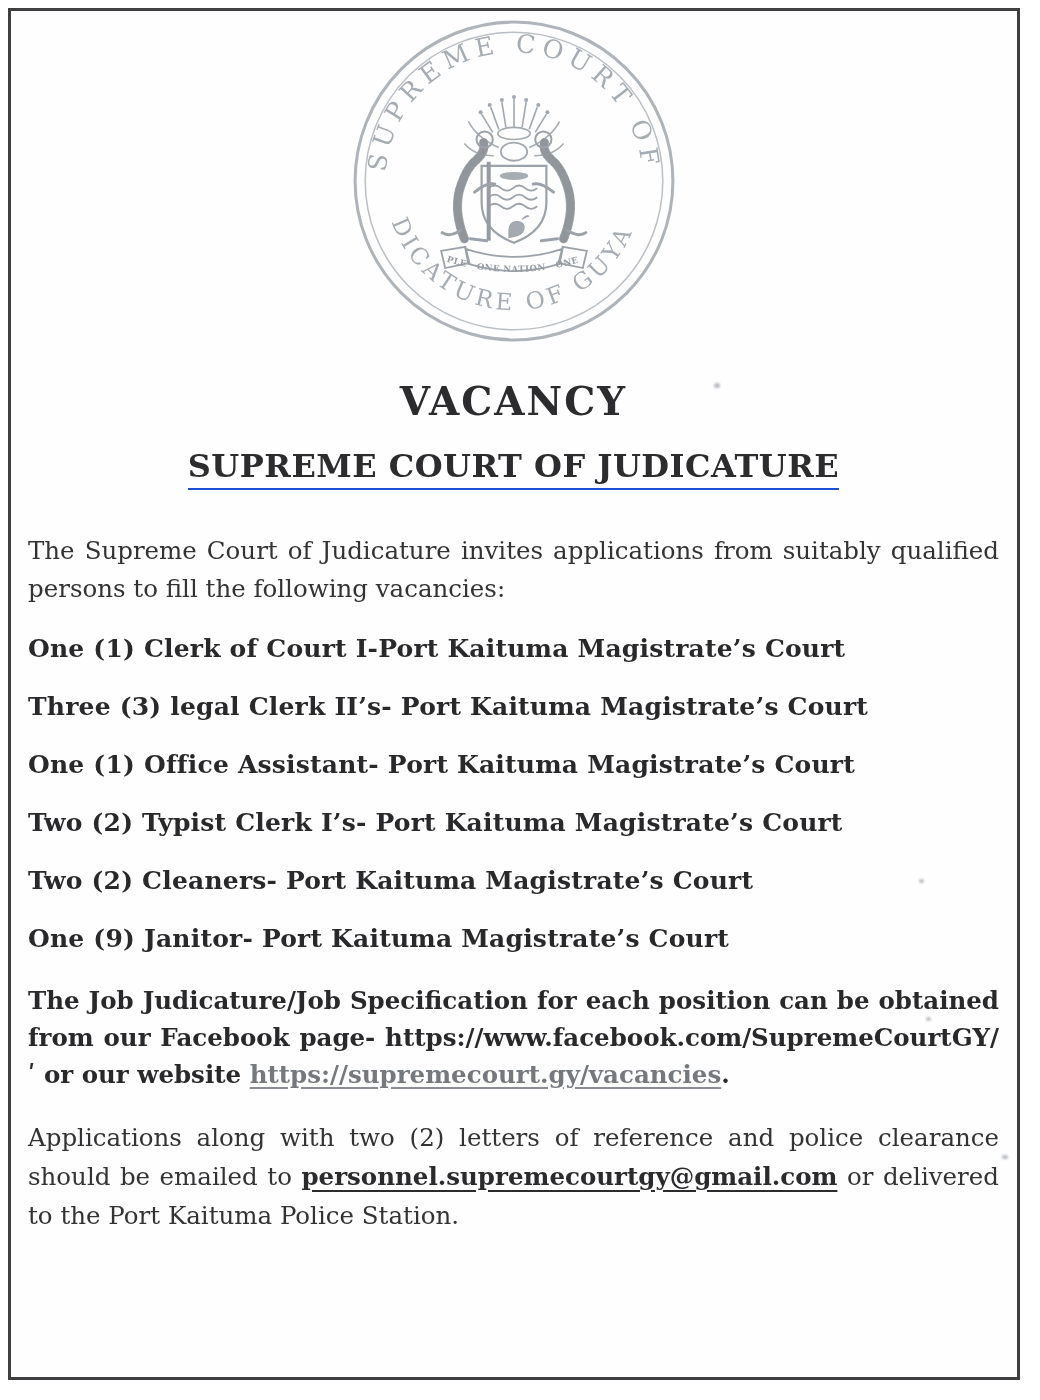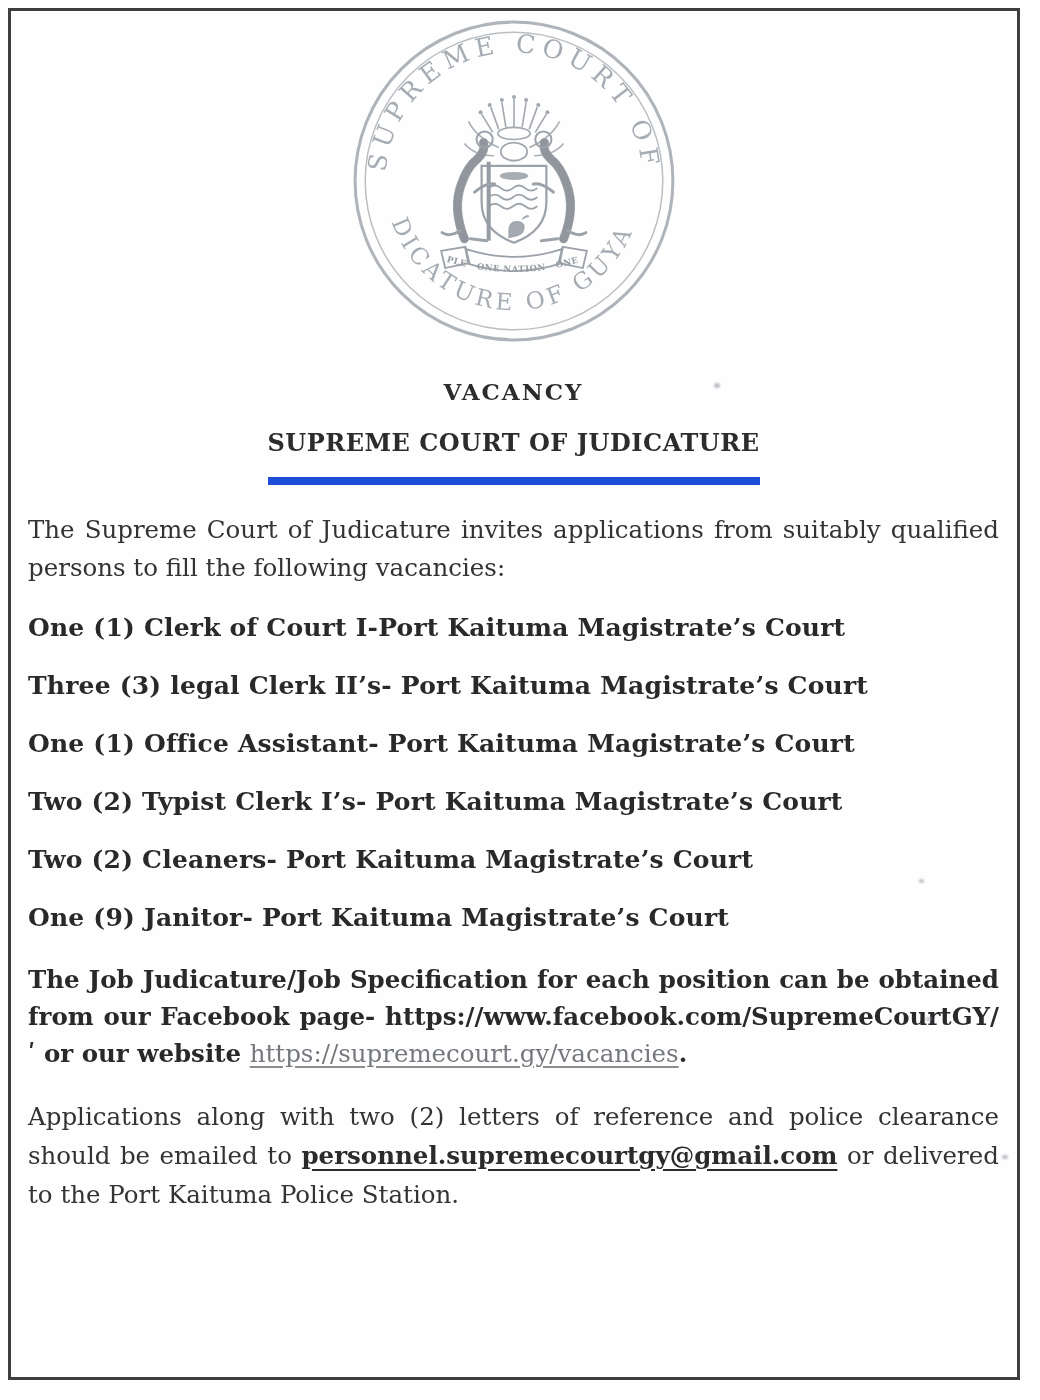--- a/index.html
+++ b/index.html
@@ -31,41 +31,41 @@
     margin: 3px auto 0 auto;
   }
   .seal-wrap svg {
     filter: blur(0.4px);
     opacity: 0.85;
   }
   
   .title {
     margin-top: 30px;
     text-align: center;
-    font-size: 23px;
+    font-size: 39px;
     font-weight: bold;
     letter-spacing: 2px;
     color: #2c2c2e;
   }
   .subtitle-row {
     margin-top: 23px;
     text-align: center;
   }
   .subtitle {
     display: inline-block;
-    font-size: 24px;
+    font-size: 32px;
     font-weight: bold;
     letter-spacing: 0.5px;
     color: #2c2c2e;
-    border-bottom: 8px solid #1d4ed8;
-    padding-bottom: 20px;
+    border-bottom: 2px solid #1d4ed8;
+    padding-bottom: 3px;
   }
   
   .intro {
-    margin-top: 26px;
+    margin-top: 42px;
     font-size: 24.5px;
     line-height: 38px;
     color: #333335;
     text-align: justify;
   }
   .vacancy-list {
     margin-top: 26px;
   }
   .vacancy-item {
     font-size: 25px;
@@ -77,21 +77,21 @@
   }
   .jobdesc {
     margin-top: 26px;
     font-size: 24.5px;
     font-weight: bold;
     color: #29292b;
     line-height: 37px;
     text-align: justify;
   }
   .jobdesc .weblink {
-    font-weight: normal;
+    font-weight: bold;
     color: #75797e;
     text-decoration: underline;
     text-decoration-color: #8a8e93;
     text-underline-offset: 4px;
   }
   .application {
     margin-top: 13px;
     font-size: 24.5px;
     color: #333335;
     line-height: 39px;

